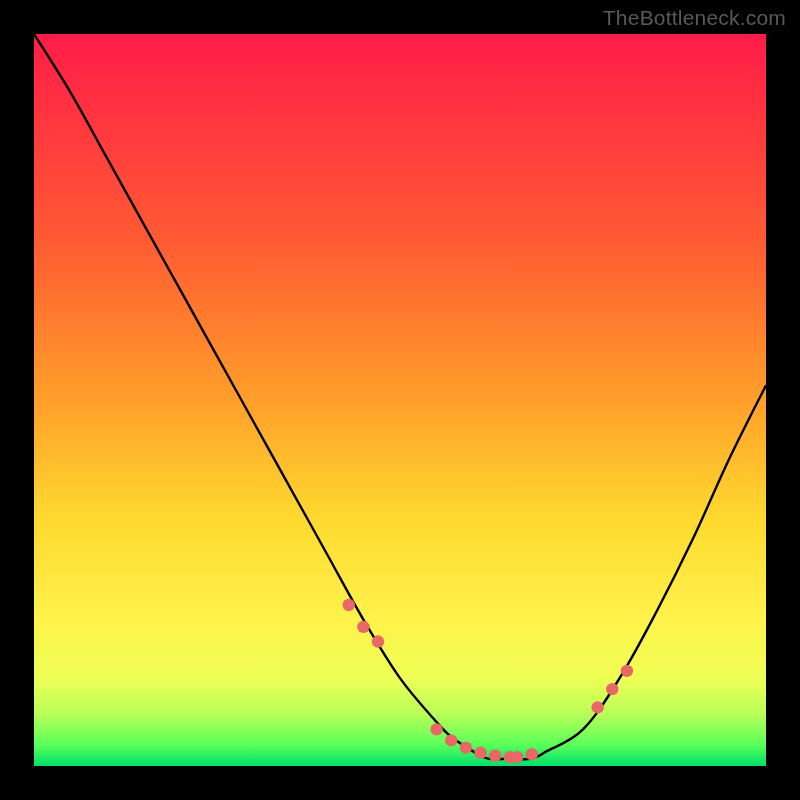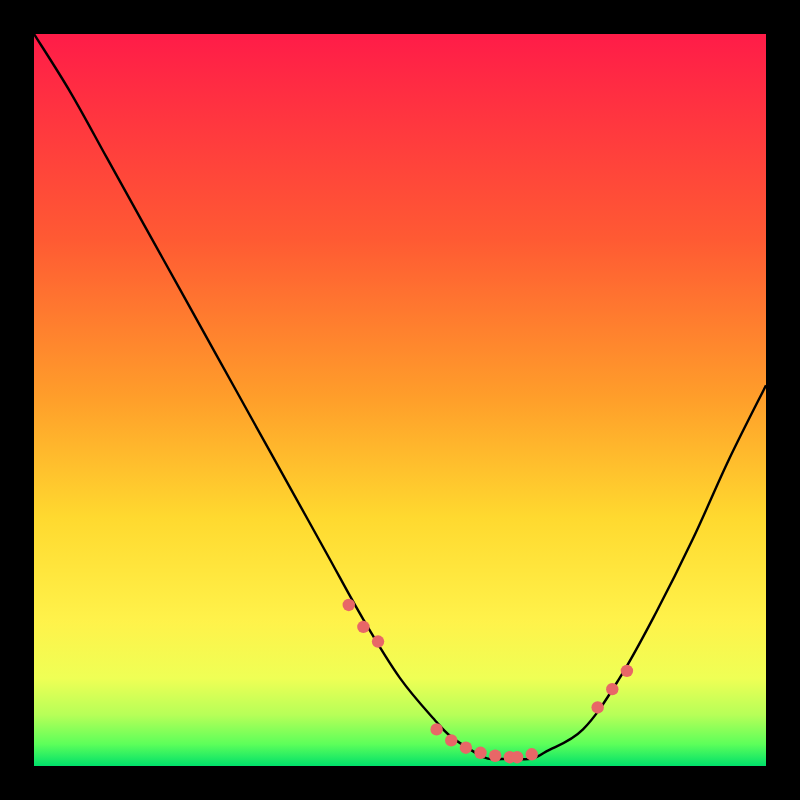--- a/index.html
+++ b/index.html
@@ -40,20 +40,21 @@
     top: 0;
     width: 732px;
     height: 732px;
   }
 </style>
 </head>
 <body>
 
 <div class="frame">
 
+  <div class="watermark">TheBottleneck.com</div>
 
   <div class="plot">
 
     <svg class="gradient-bg" viewBox="0 0 732 732" preserveAspectRatio="none">
       <defs>
         <linearGradient id="heat" x1="0" y1="0" x2="0" y2="1">
           <stop offset="0%" stop-color="#ff1c48"></stop>
           <stop offset="28%" stop-color="#ff5a33"></stop>
           <stop offset="50%" stop-color="#ff9f2a"></stop>
           <stop offset="66%" stop-color="#ffd92f"></stop>

